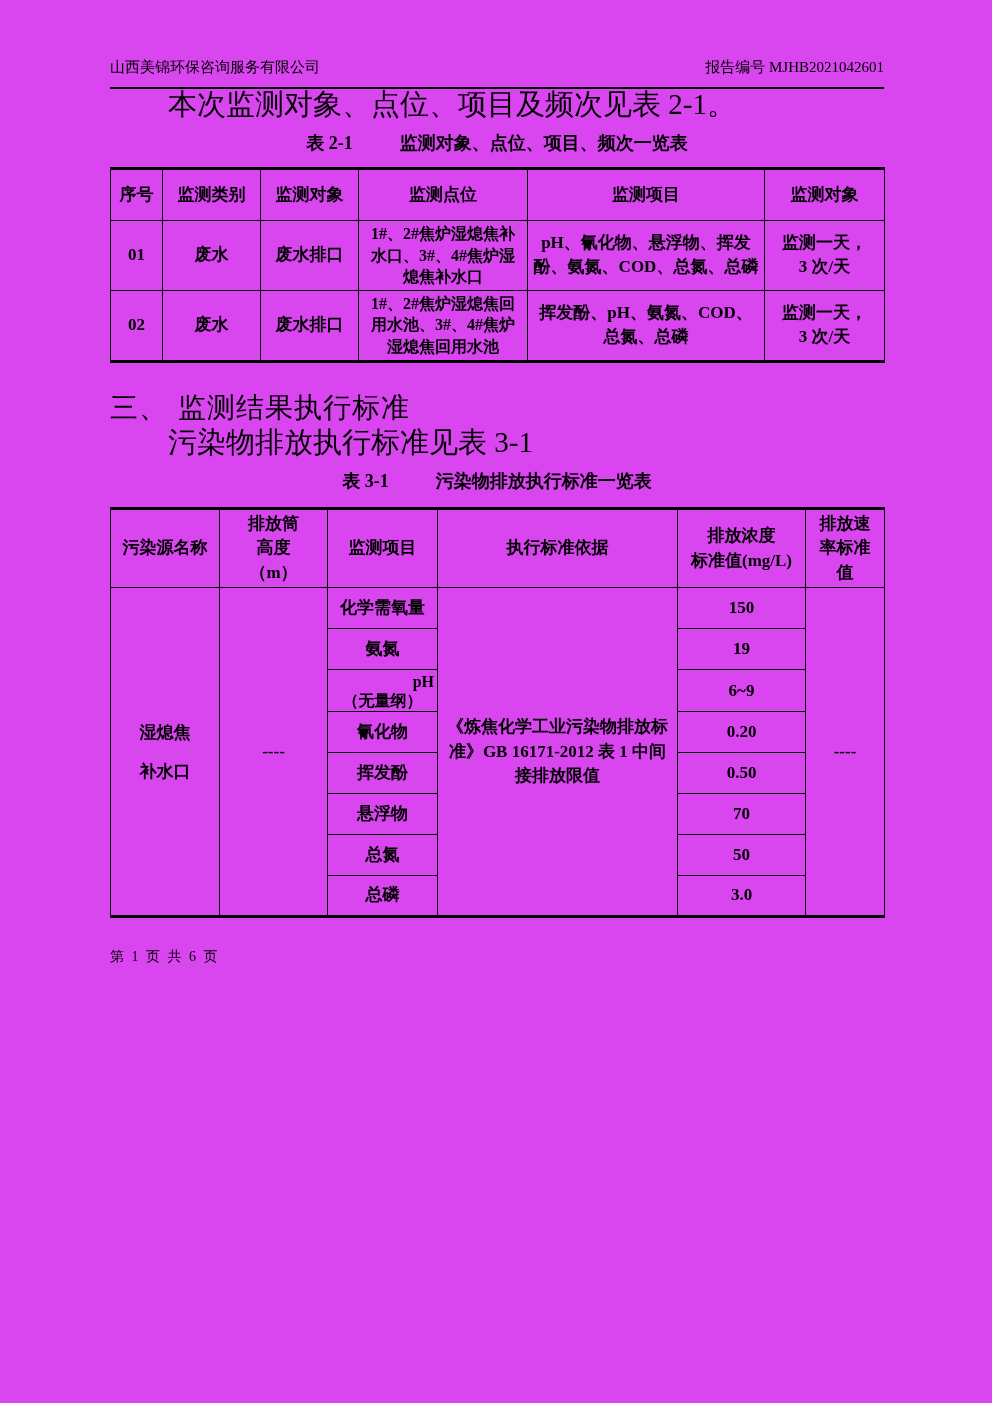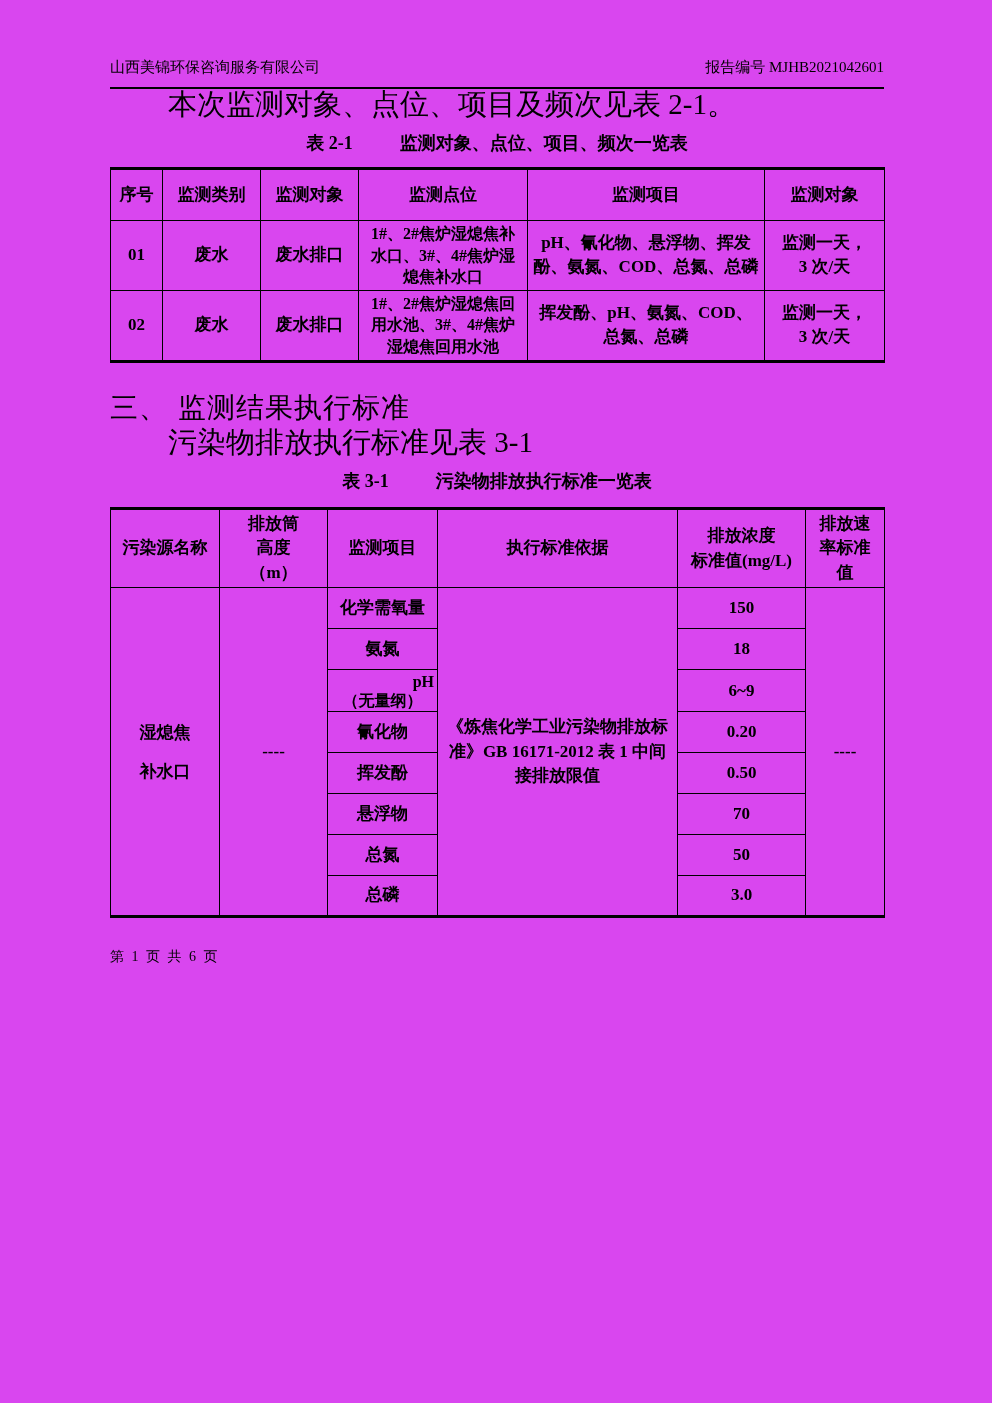--- a/index.html
+++ b/index.html
@@ -179,21 +179,21 @@
       <td class="preline source-cell" rowspan="8">湿熄焦
 补水口</td>
       <td rowspan="8">----</td>
       <td>化学需氧量</td>
       <td rowspan="8">《炼焦化学工业污染物排放标准》GB 16171-2012 表 1 中间接排放限值</td>
       <td>150</td>
       <td rowspan="8">----</td>
     </tr>
     <tr>
       <td>氨氮</td>
-      <td>18</td>
+      <td>19</td>
     </tr>
     <tr>
       <td>
             <span class="ph-main">pH</span>
             <span class="ph-sub">（无量纲）</span>
           </td>
       <td>6~9</td>
     </tr>
     <tr>
       <td>氰化物</td>

